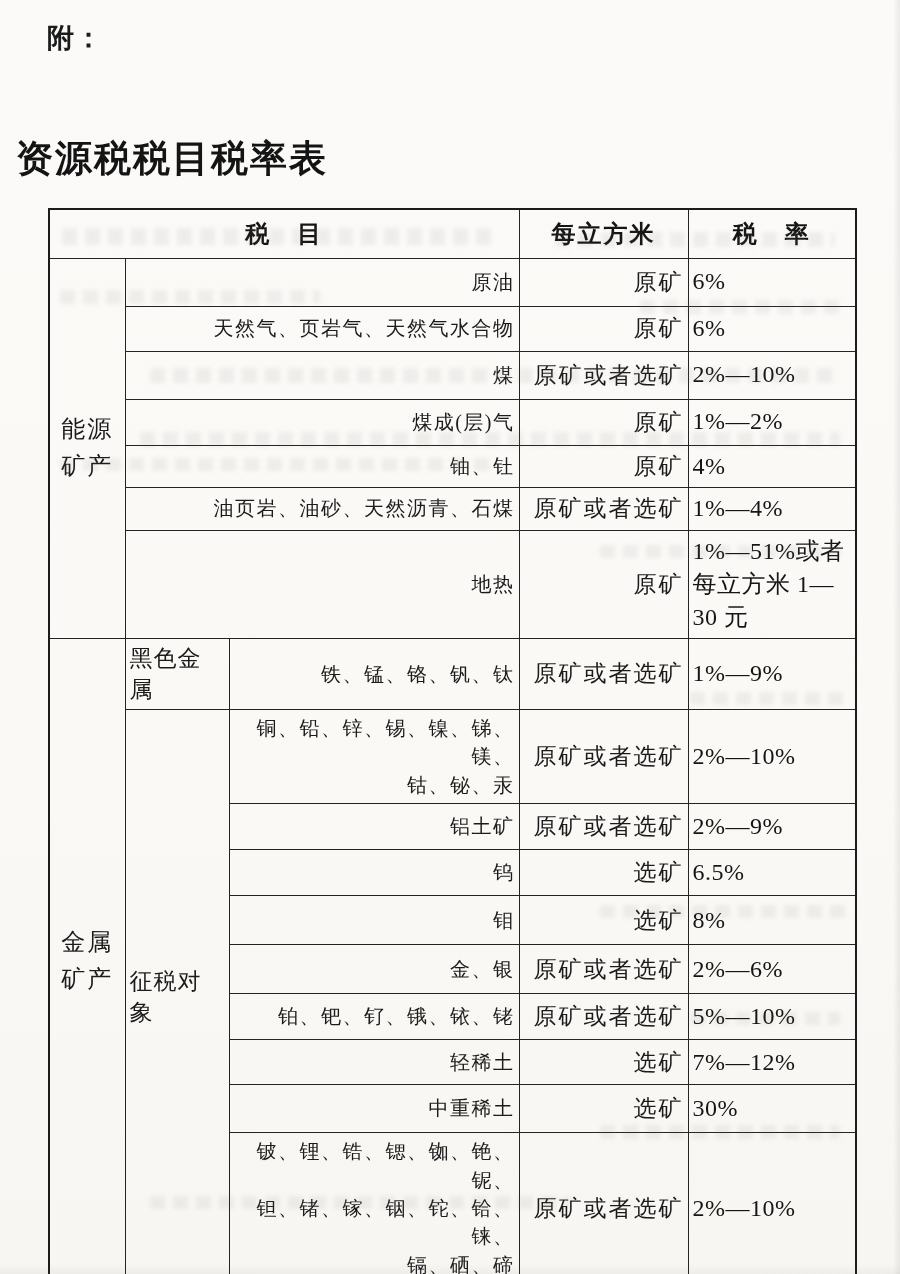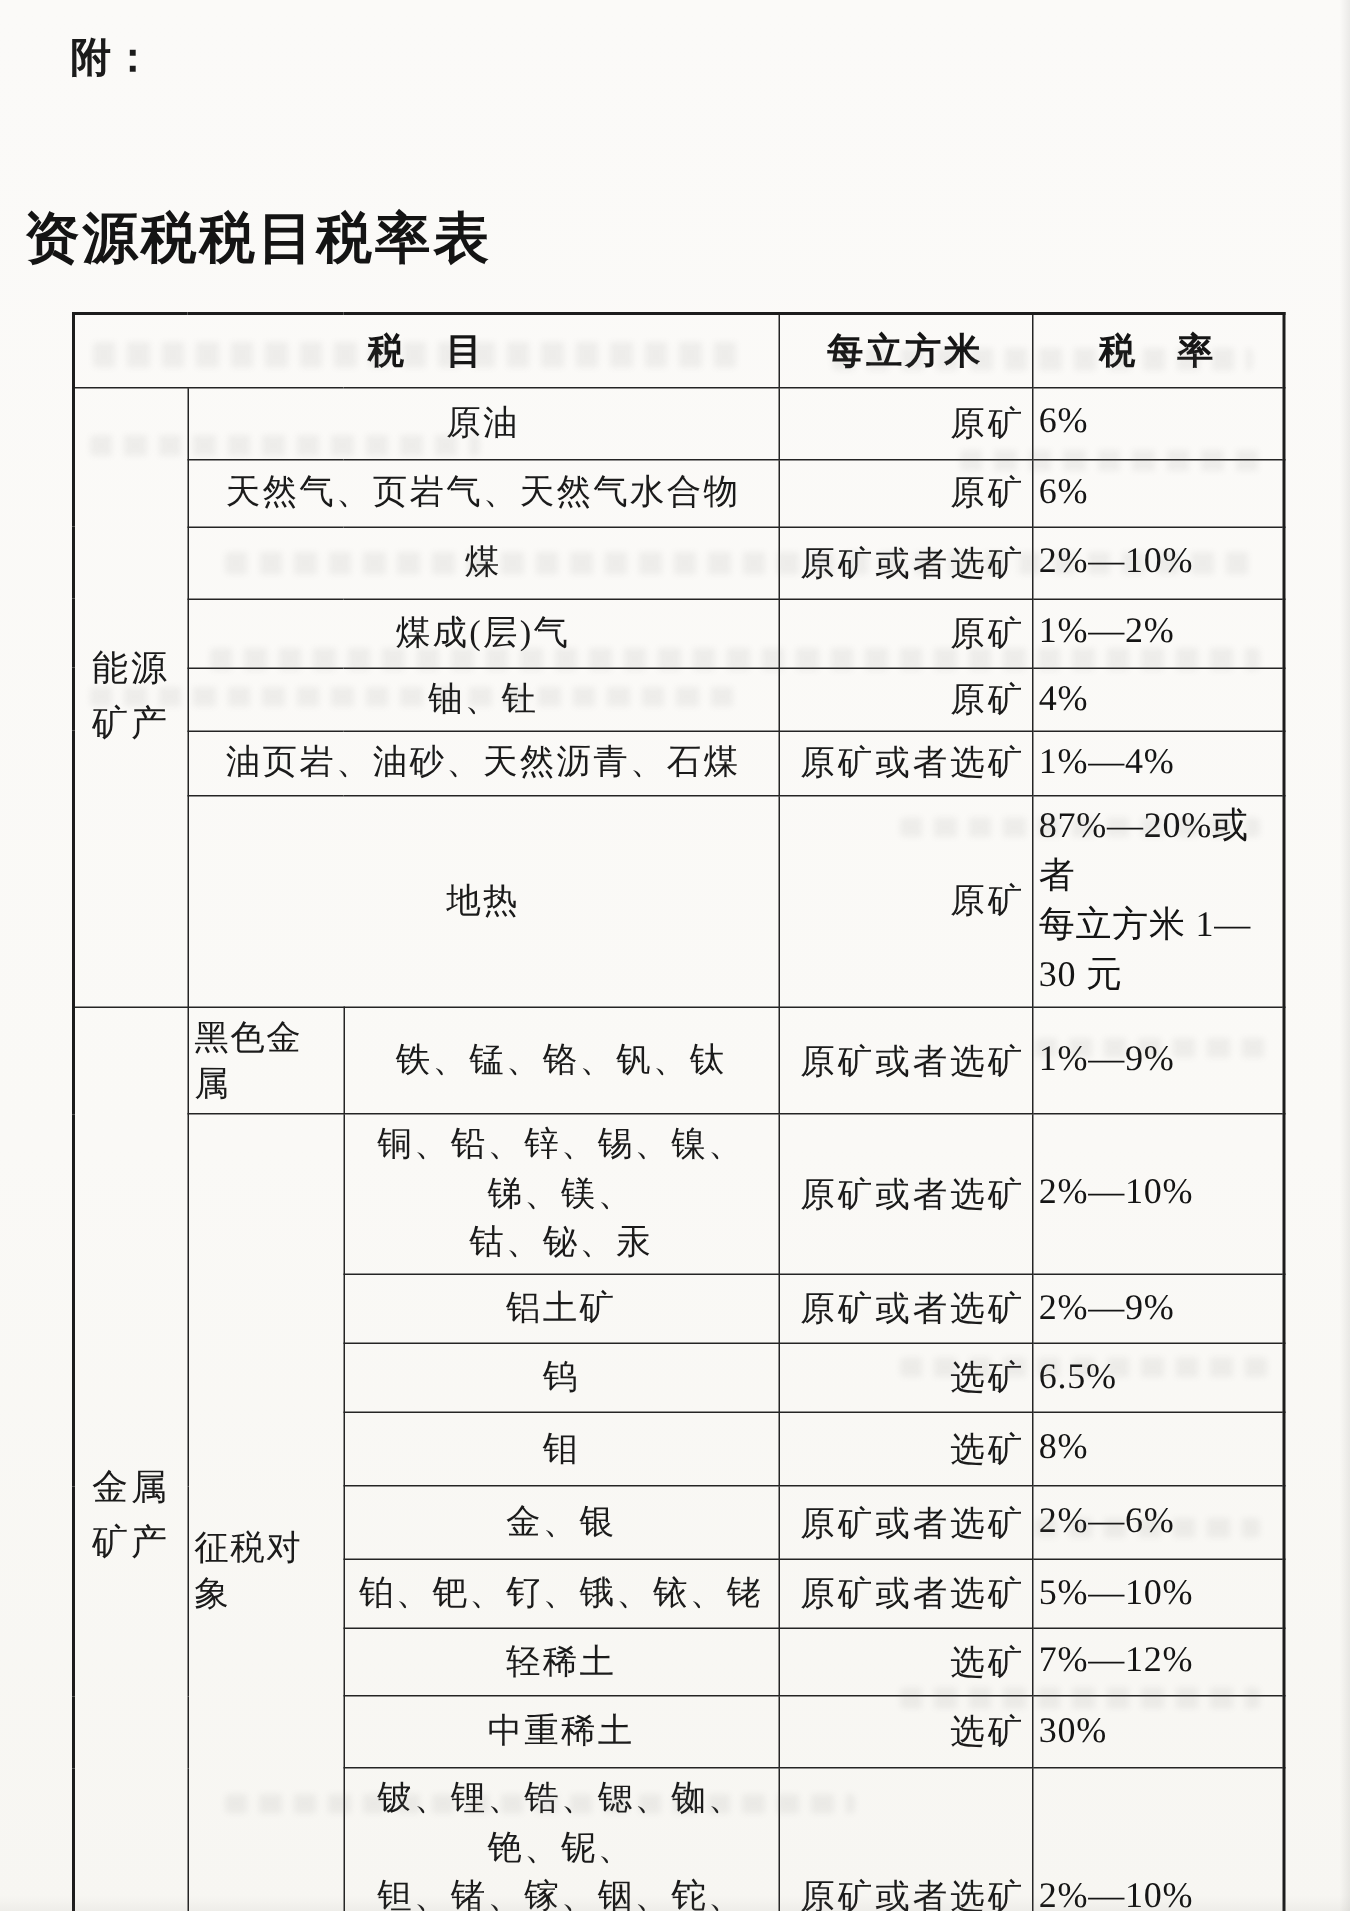--- a/index.html
+++ b/index.html
@@ -44,21 +44,21 @@
     font-weight:bold;font-size:24px;text-align:center;letter-spacing:2px;color:#151515;
   }
   .group{
     text-align:center;font-size:24px;letter-spacing:2px;
     white-space:pre-line;line-height:1.55;color:#1b1b1b;margin-left:22px;
   }
   .subgroup{
     font-size:23px;letter-spacing:1px;color:#1b1b1b;
   }
   .item{
-    font-size:23px;letter-spacing:1.5px;text-align:center;
+    font-size:20px;letter-spacing:1.5px;text-align:right;
     padding-left:8px;padding-right:4px;
     white-space:pre-line;line-height:1.42;color:#1b1b1b;
   }
   .obj{
     font-size:23px;letter-spacing:2px;text-align:right;padding-left:7px;color:#1b1b1b;
   }
   .rate{
     font-size:24px;letter-spacing:0.5px;text-align:left;
     padding-left:6px;padding-right:3px;
     white-space:pre-line;line-height:1.38;color:#151515;
@@ -123,21 +123,21 @@
           <td class="rate">4%</td>
         </tr>
         <tr style="height:43px">
           <td class="item" colspan="2">油页岩、油砂、天然沥青、石煤</td>
           <td class="obj">原矿或者选矿</td>
           <td class="rate">1%—4%</td>
         </tr>
         <tr style="height:97px">
           <td class="item" colspan="2">地热</td>
           <td class="obj">原矿</td>
-          <td class="rate">87%—20%或者
+          <td class="rate">1%—51%或者
 每立方米 1—
 30 元</td>
         </tr>
 
         <tr style="height:52px">
           <td class="group" rowspan="10">金属
 矿产</td>
           <td class="subgroup">黑色金属</td>
           <td class="item">铁、锰、铬、钒、钛</td>
           <td class="obj">原矿或者选矿</td>

